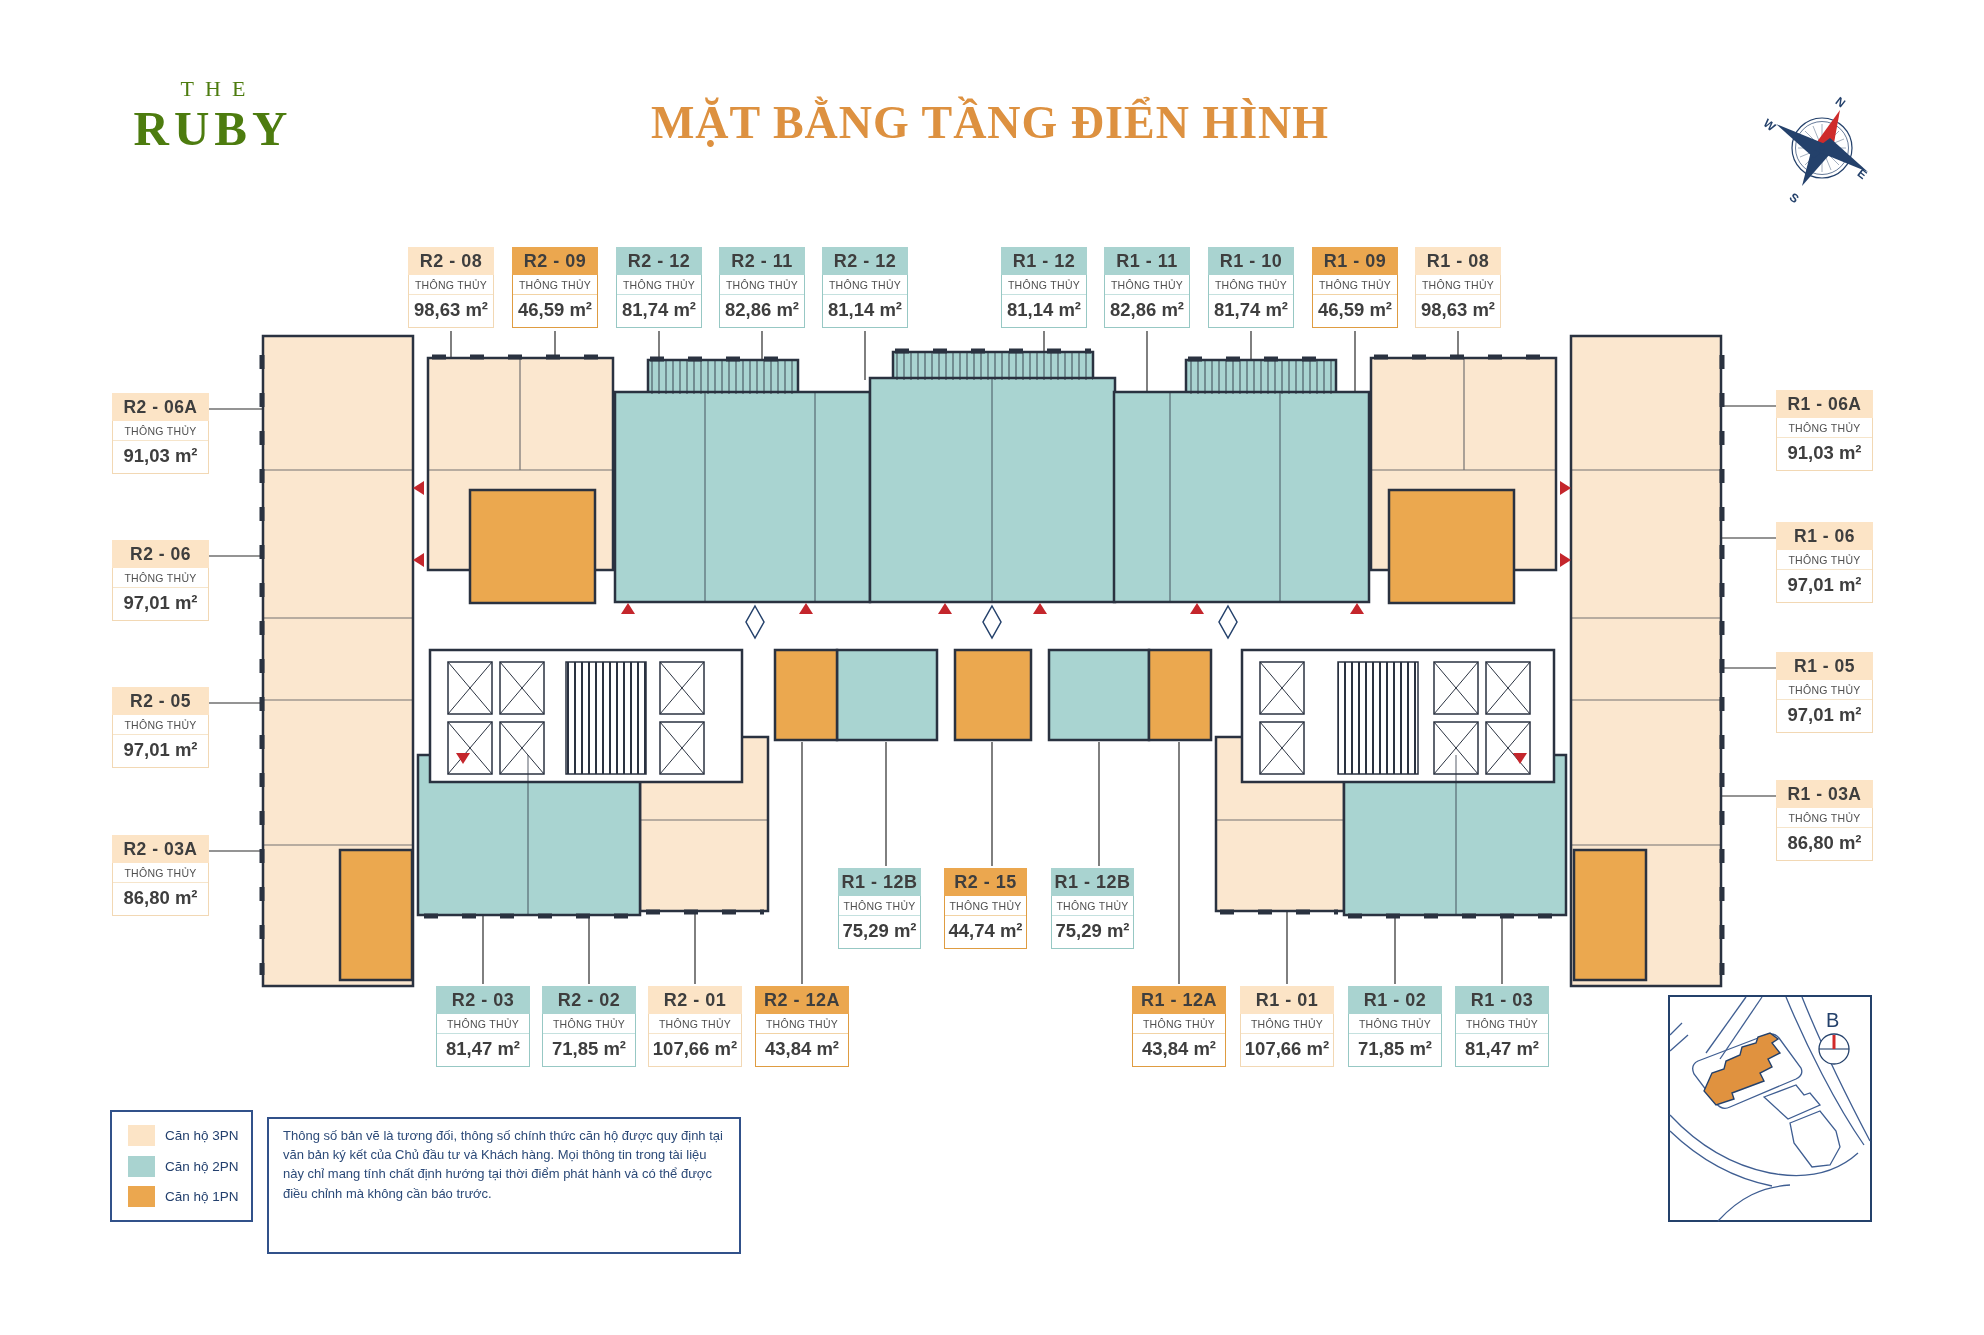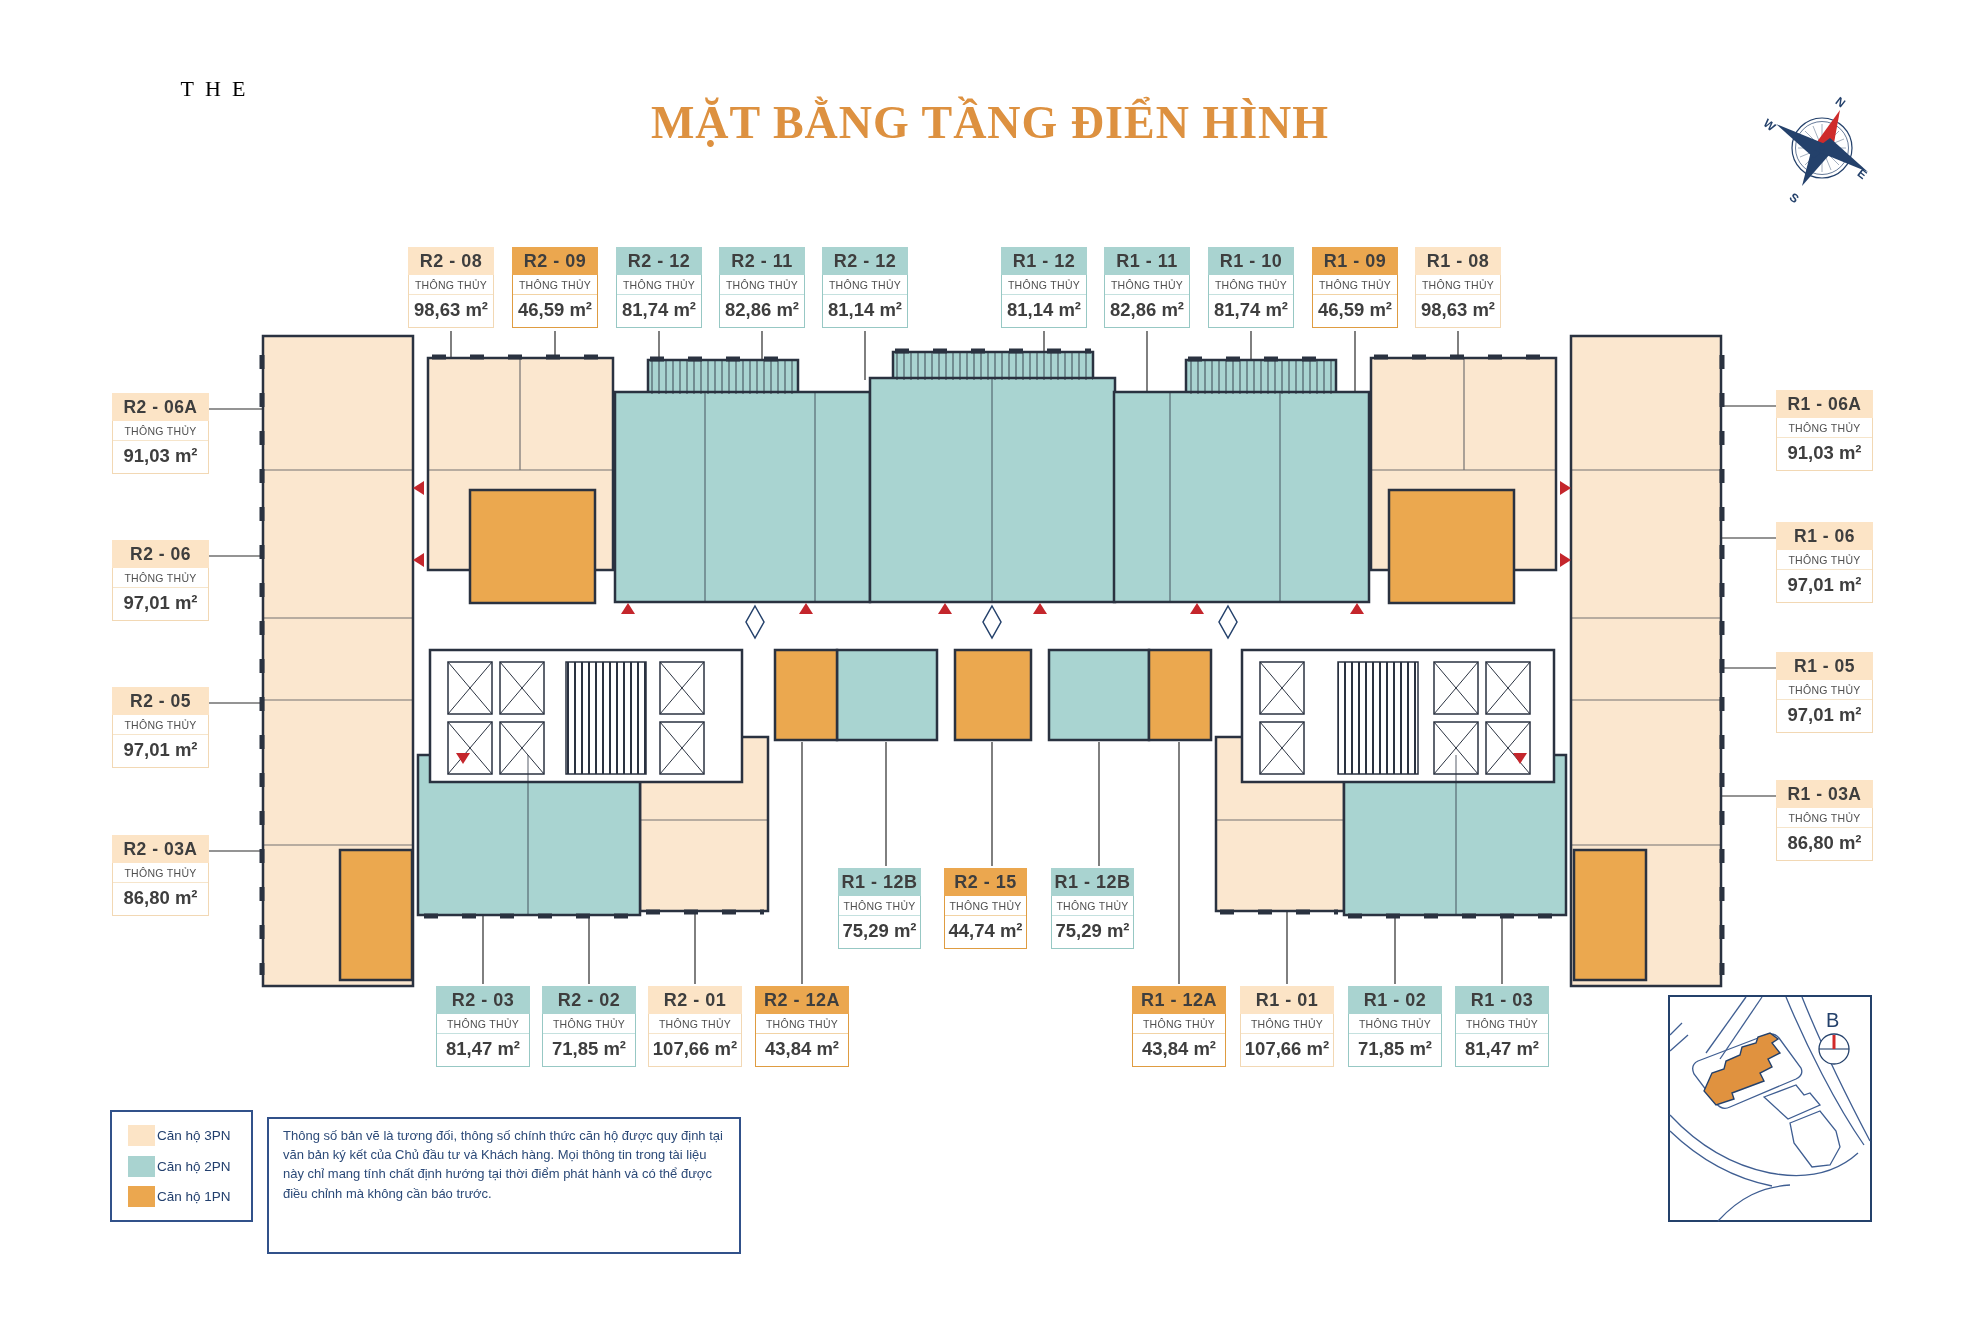--- a/index.html
+++ b/index.html
@@ -5,21 +5,21 @@
   html,body{margin:0;padding:0}
   body{width:1984px;height:1335px;position:relative;background:#fff;overflow:hidden;
        font-family:"Liberation Sans",sans-serif}
   #plan-svg,#compass-svg,#map-svg{position:absolute}
   #plan-svg{left:0;top:0;z-index:1}
   #compass-svg{left:1752px;top:62px;z-index:2}
   #map-svg{left:1668px;top:995px;z-index:2}
 
   
   #logo{position:absolute;left:108px;top:76px;width:210px;text-align:center;
-        color:#000000;font-family:"Liberation Serif",serif;z-index:3}
+        color:#4d7c0f;font-family:"Liberation Serif",serif;z-index:3}
   #logo-the{font-size:22px;letter-spacing:11px;text-indent:11px;font-weight:400}
   #logo-name{font-size:49px;letter-spacing:5px;font-weight:600;margin-top:-2px}
 
   
   #title{position:absolute;left:560px;top:96px;width:860px;text-align:center;
          font-family:"Liberation Serif",serif;font-weight:bold;font-size:46px;
          color:#dd9140;letter-spacing:1px;z-index:3}
 
   
   .uc{position:absolute;background:#fff;text-align:center;z-index:5}
@@ -35,21 +35,21 @@
   .t1 .ub{border-color:#df9c41}.t1 .us{border-bottom-color:#f2d3a4}
   .g-top{width:86px}
   .g-side{width:97px}.g-side .uh{font-size:17.5px}
   .g-mid{width:83px}
   .g-bot{width:94px}
 
   
   #legend{position:absolute;left:110px;top:1110px;width:143px;height:112px;
           border:2px solid #31518a;box-sizing:border-box;display:flex;
           flex-direction:column;justify-content:space-evenly;padding:4px 0 4px 16px;z-index:4}
-  .lg-row{display:flex;align-items:center;gap:2px}
+  .lg-row{display:flex;align-items:center;gap:10px}
   .lg-sw{width:27px;height:21px}
   .lg-3pn{background:#fce4c6}.lg-2pn{background:#a9d3d0}.lg-1pn{background:#eba74f}
   .lg-label{font-size:13.5px;color:#23406e}
 
   
   #disclaimer{position:absolute;left:267px;top:1117px;width:474px;height:137px;
               border:2px solid #31518a;box-sizing:border-box;padding:7px 14px;
               font-size:13px;line-height:1.48;color:#2c4a78;z-index:4}
 </style>
 </head>
@@ -242,20 +242,21 @@
 
   <g fill="#ffffff" stroke="#24416b" stroke-width="1.5">
     <path d="M755,606 L764,622 L755,638 L746,622 Z"></path>
     <path d="M992,606 L1001,622 L992,638 L983,622 Z"></path>
     <path d="M1228,606 L1237,622 L1228,638 L1219,622 Z"></path>
   </g>
 </svg>
 
 <div id="logo">
   <div id="logo-the">THE</div>
+  <div id="logo-name">RUBY</div>
 </div>
 
 <div id="title">MẶT BẰNG TẦNG ĐIỂN HÌNH</div>
 
 <svg id="compass-svg" width="150" height="155" viewBox="0 0 150 155">
   <circle cx="70" cy="86" r="30" fill="none" stroke="#24416b" stroke-width="1.2"></circle>
   <circle cx="70" cy="86" r="26.5" fill="none" stroke="#24416b" stroke-width="0.7"></circle>
   <g stroke="#9aa7b8" stroke-width="0.9">
     <line x1="70" y1="62" x2="70" y2="110"></line>
       <line x1="46" y1="86" x2="94" y2="86"></line>

